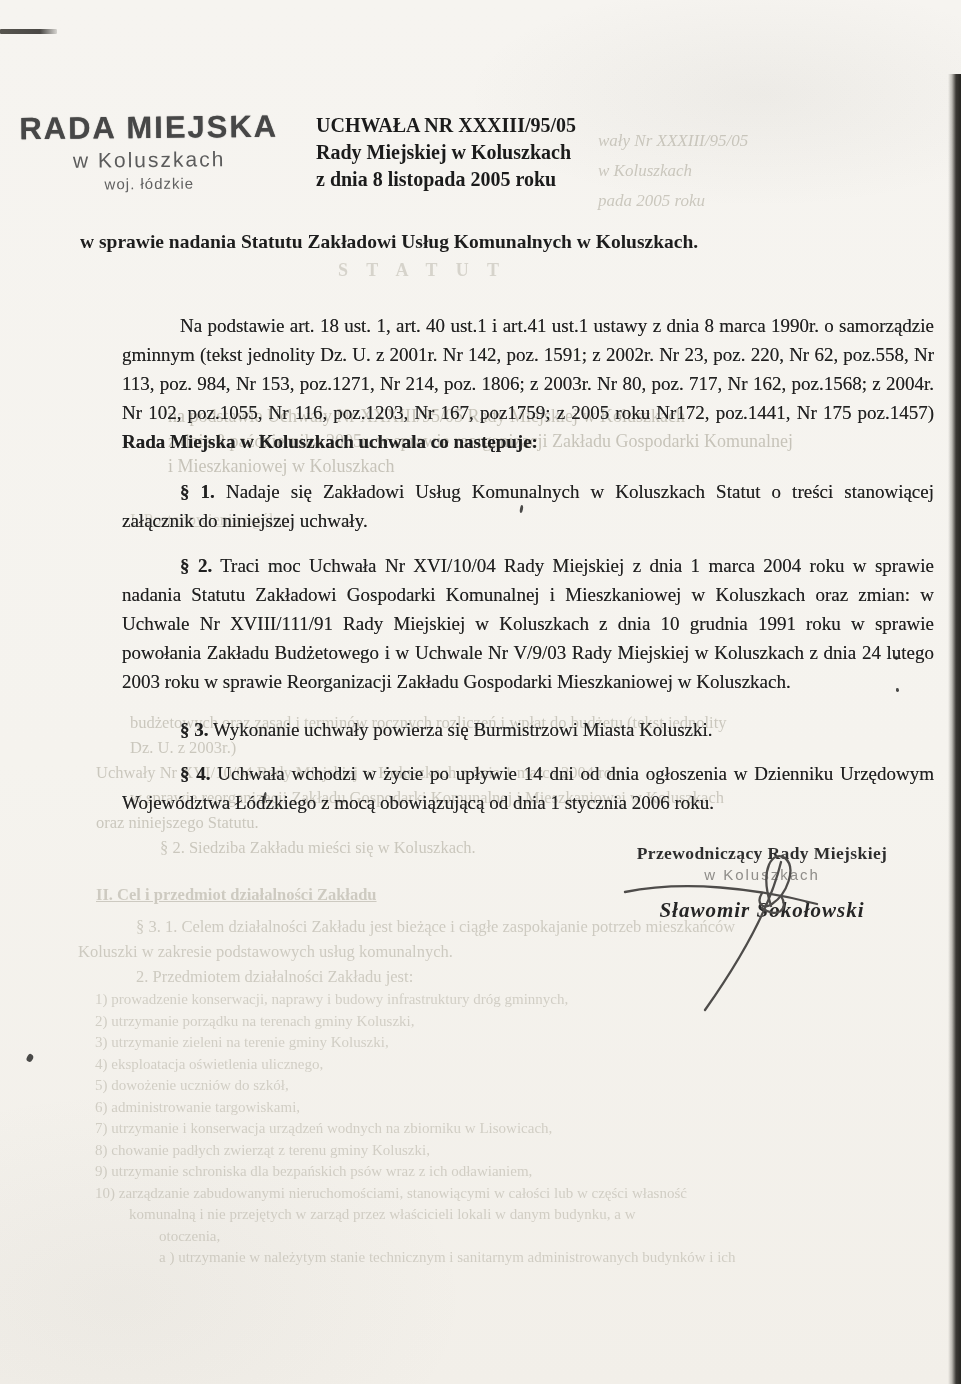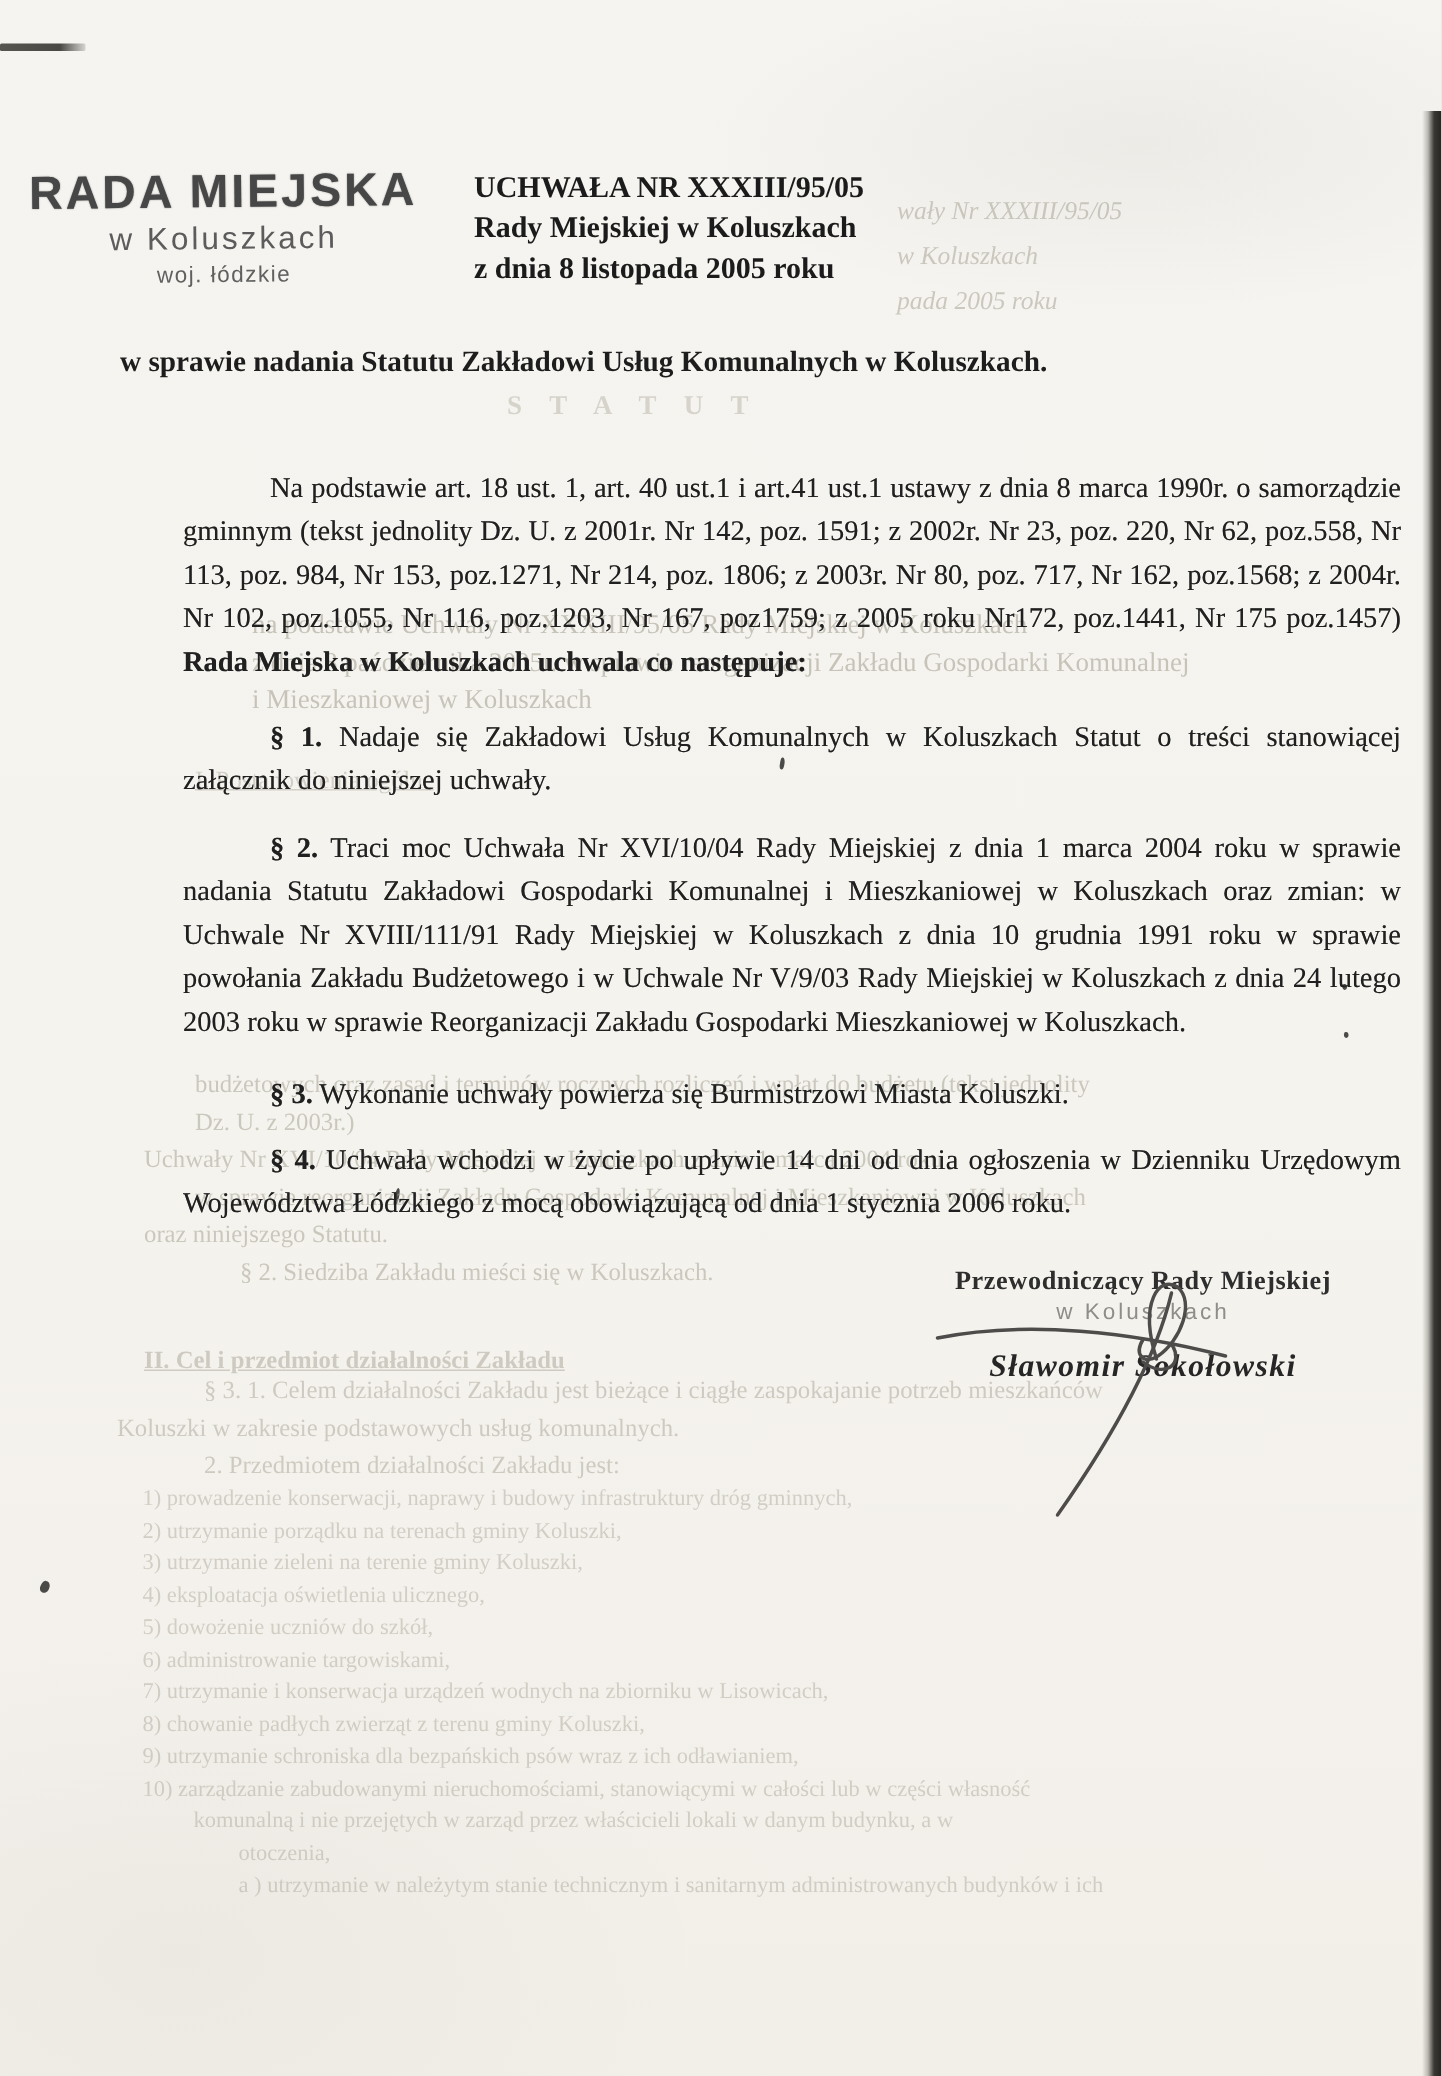--- a/index.html
+++ b/index.html
@@ -44,21 +44,21 @@
     line-height:30px;opacity:0.55;}
   .ghost-statut{left:0;top:260px;width:844px;text-align:center;font-weight:700;
     font-size:18px;letter-spacing:7px;opacity:0.4;}
   .ghost-pre{left:168px;top:404px;width:720px;font-size:18px;line-height:25px;opacity:0.6;}
   .ghost-h1{left:130px;top:510px;font-weight:400;font-size:16.5px;opacity:0.45;
     text-decoration:underline;}
   .ghost-mid{left:96px;top:710px;width:780px;font-size:16.5px;line-height:25px;opacity:0.55;}
   .ghost-mid .ind{padding-left:34px;}
   .ghost-mid .ind2{padding-left:64px;}
   .ghost-h2{left:96px;top:885px;font-weight:700;font-size:16.5px;opacity:0.5;
-    text-decoration:underline;margin-top:12px;}
+    text-decoration:underline;}
   .ghost-intro{left:78px;top:914px;width:800px;font-size:16.5px;line-height:25px;opacity:0.5;}
   .ghost-intro .ind{padding-left:58px;}
   .ghost-list{left:95px;top:989px;width:800px;font-size:15px;line-height:21.5px;opacity:0.45;}
   .ghost-list .cont{padding-left:34px;}
   .ghost-list .sub{padding-left:64px;}
   
   .para{left:78px;width:812px;font-size:19px;line-height:29px;text-align:justify;
     color:#202020;text-shadow:0 0 0.4px rgba(35,35,35,0.55);}
   .indent{text-indent:58px;margin-left:44px;}
   .preamble{top:292px;}

